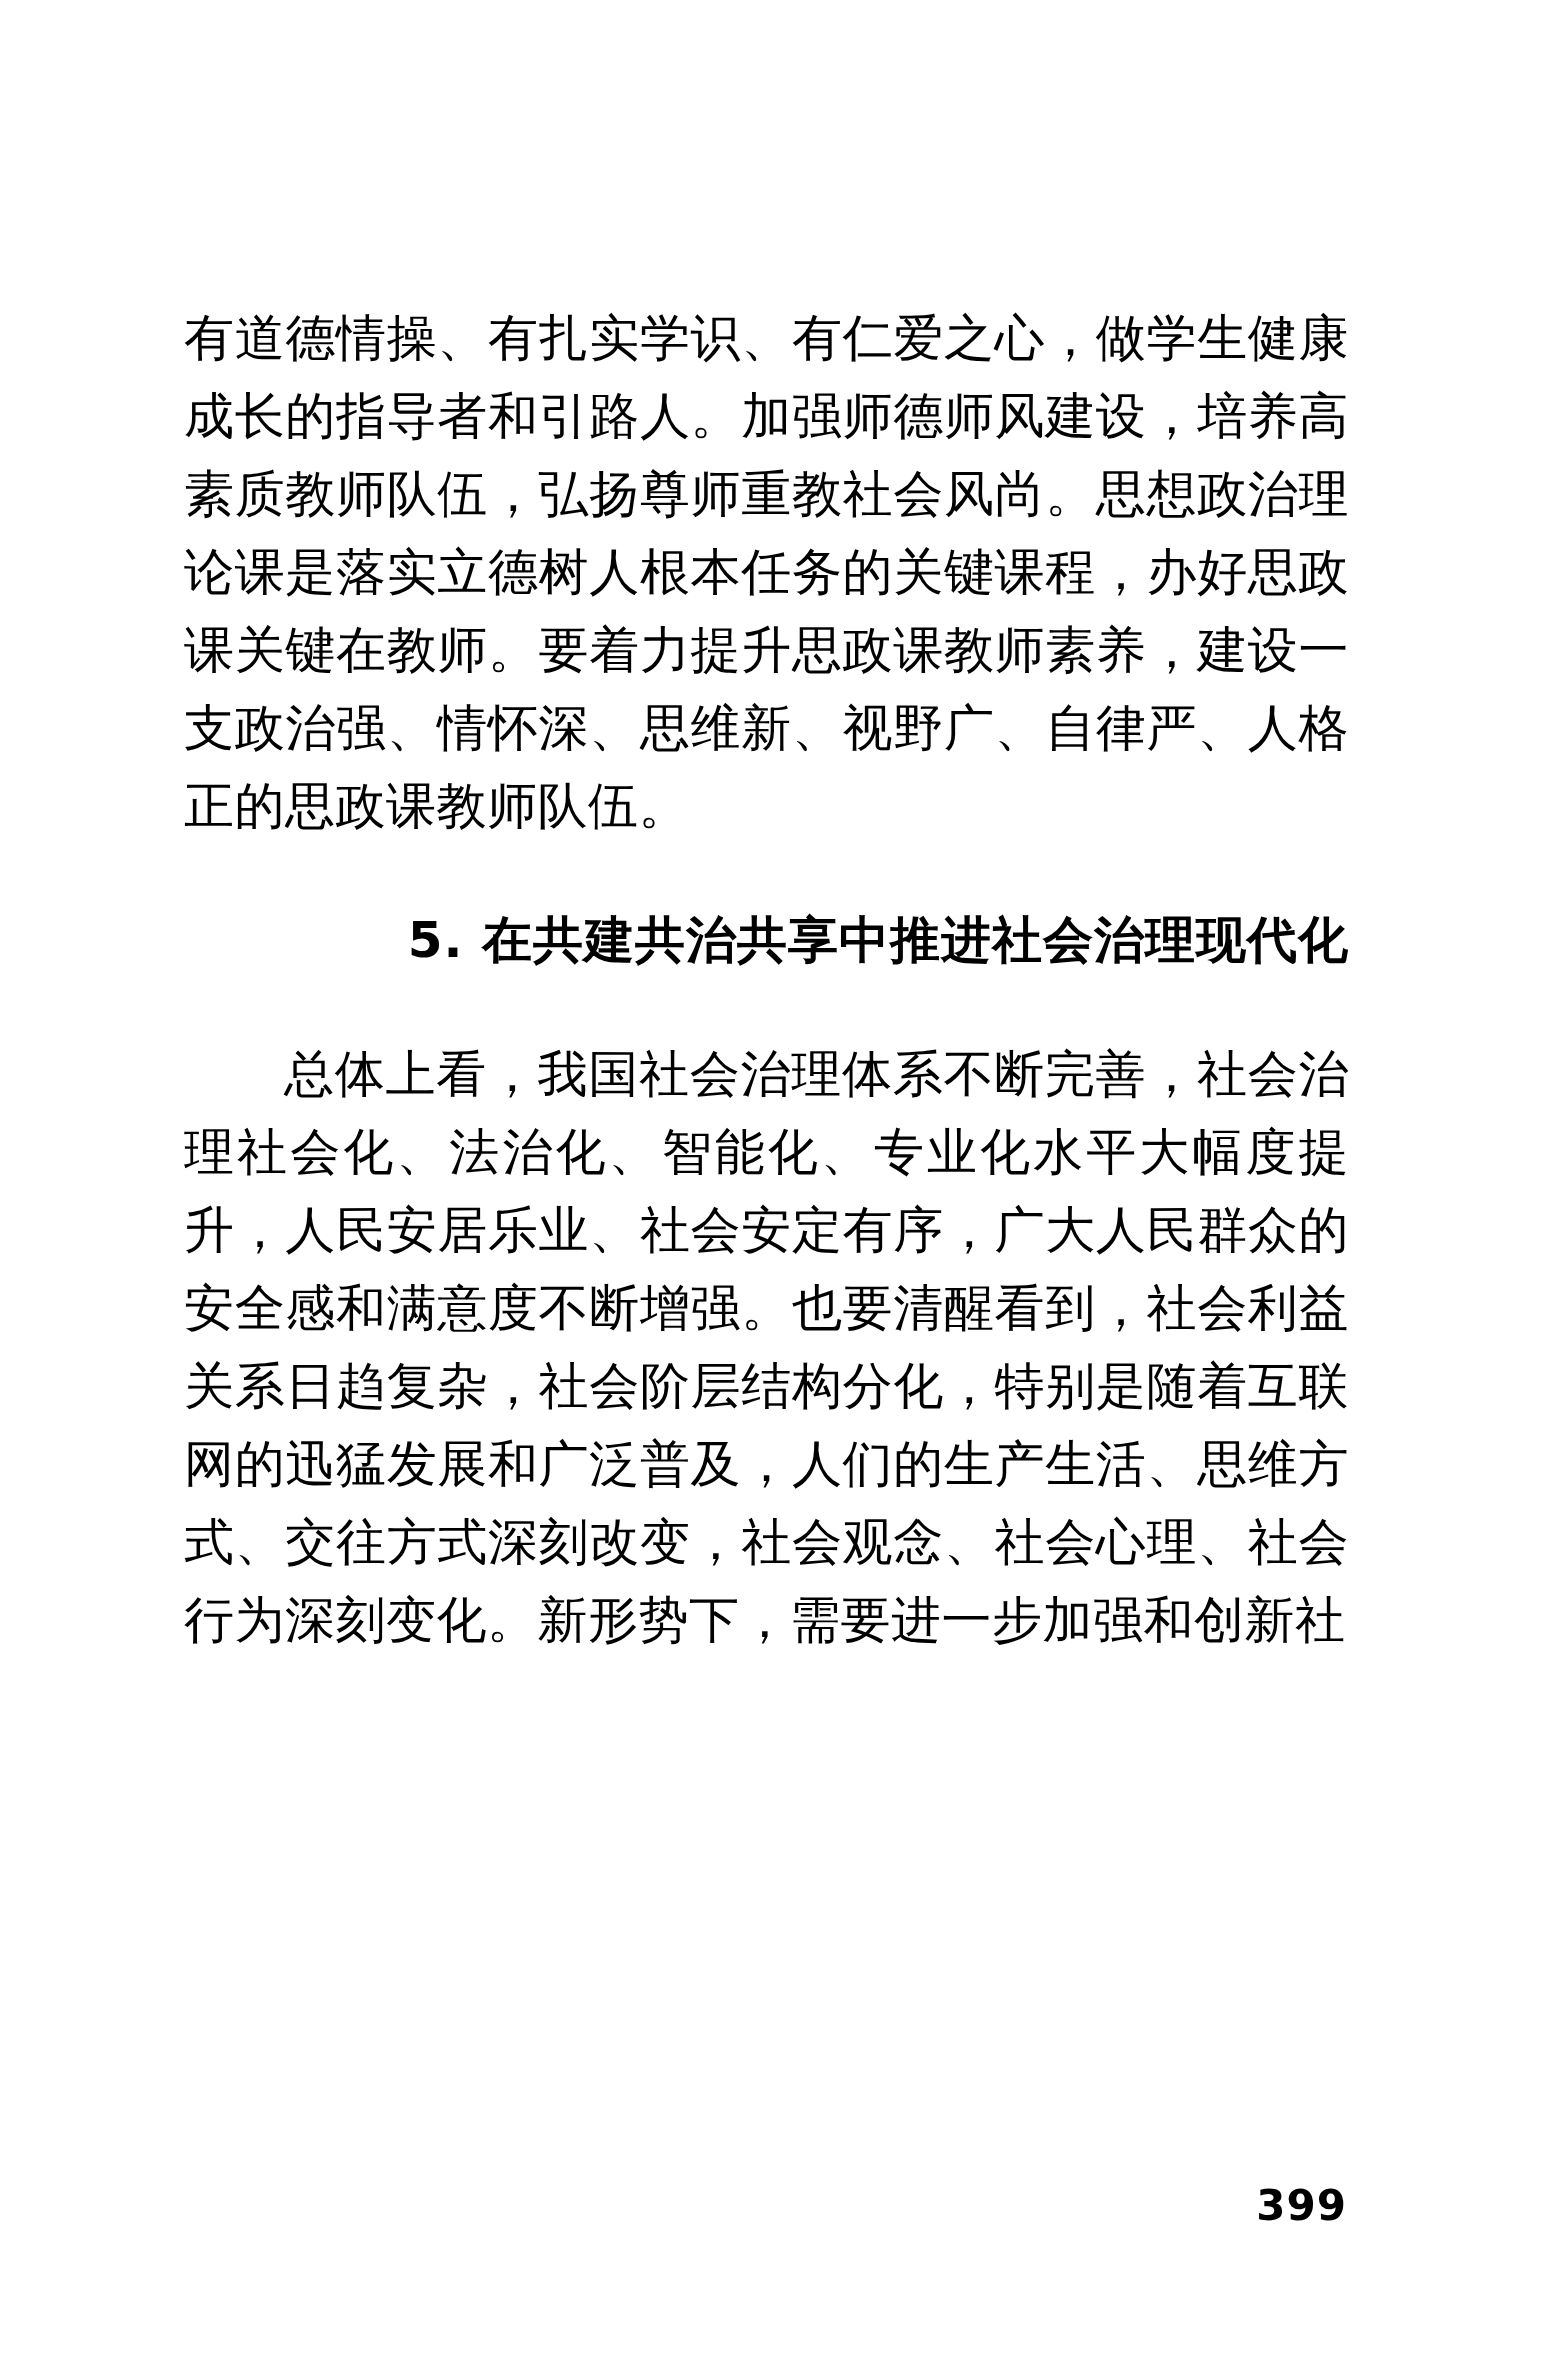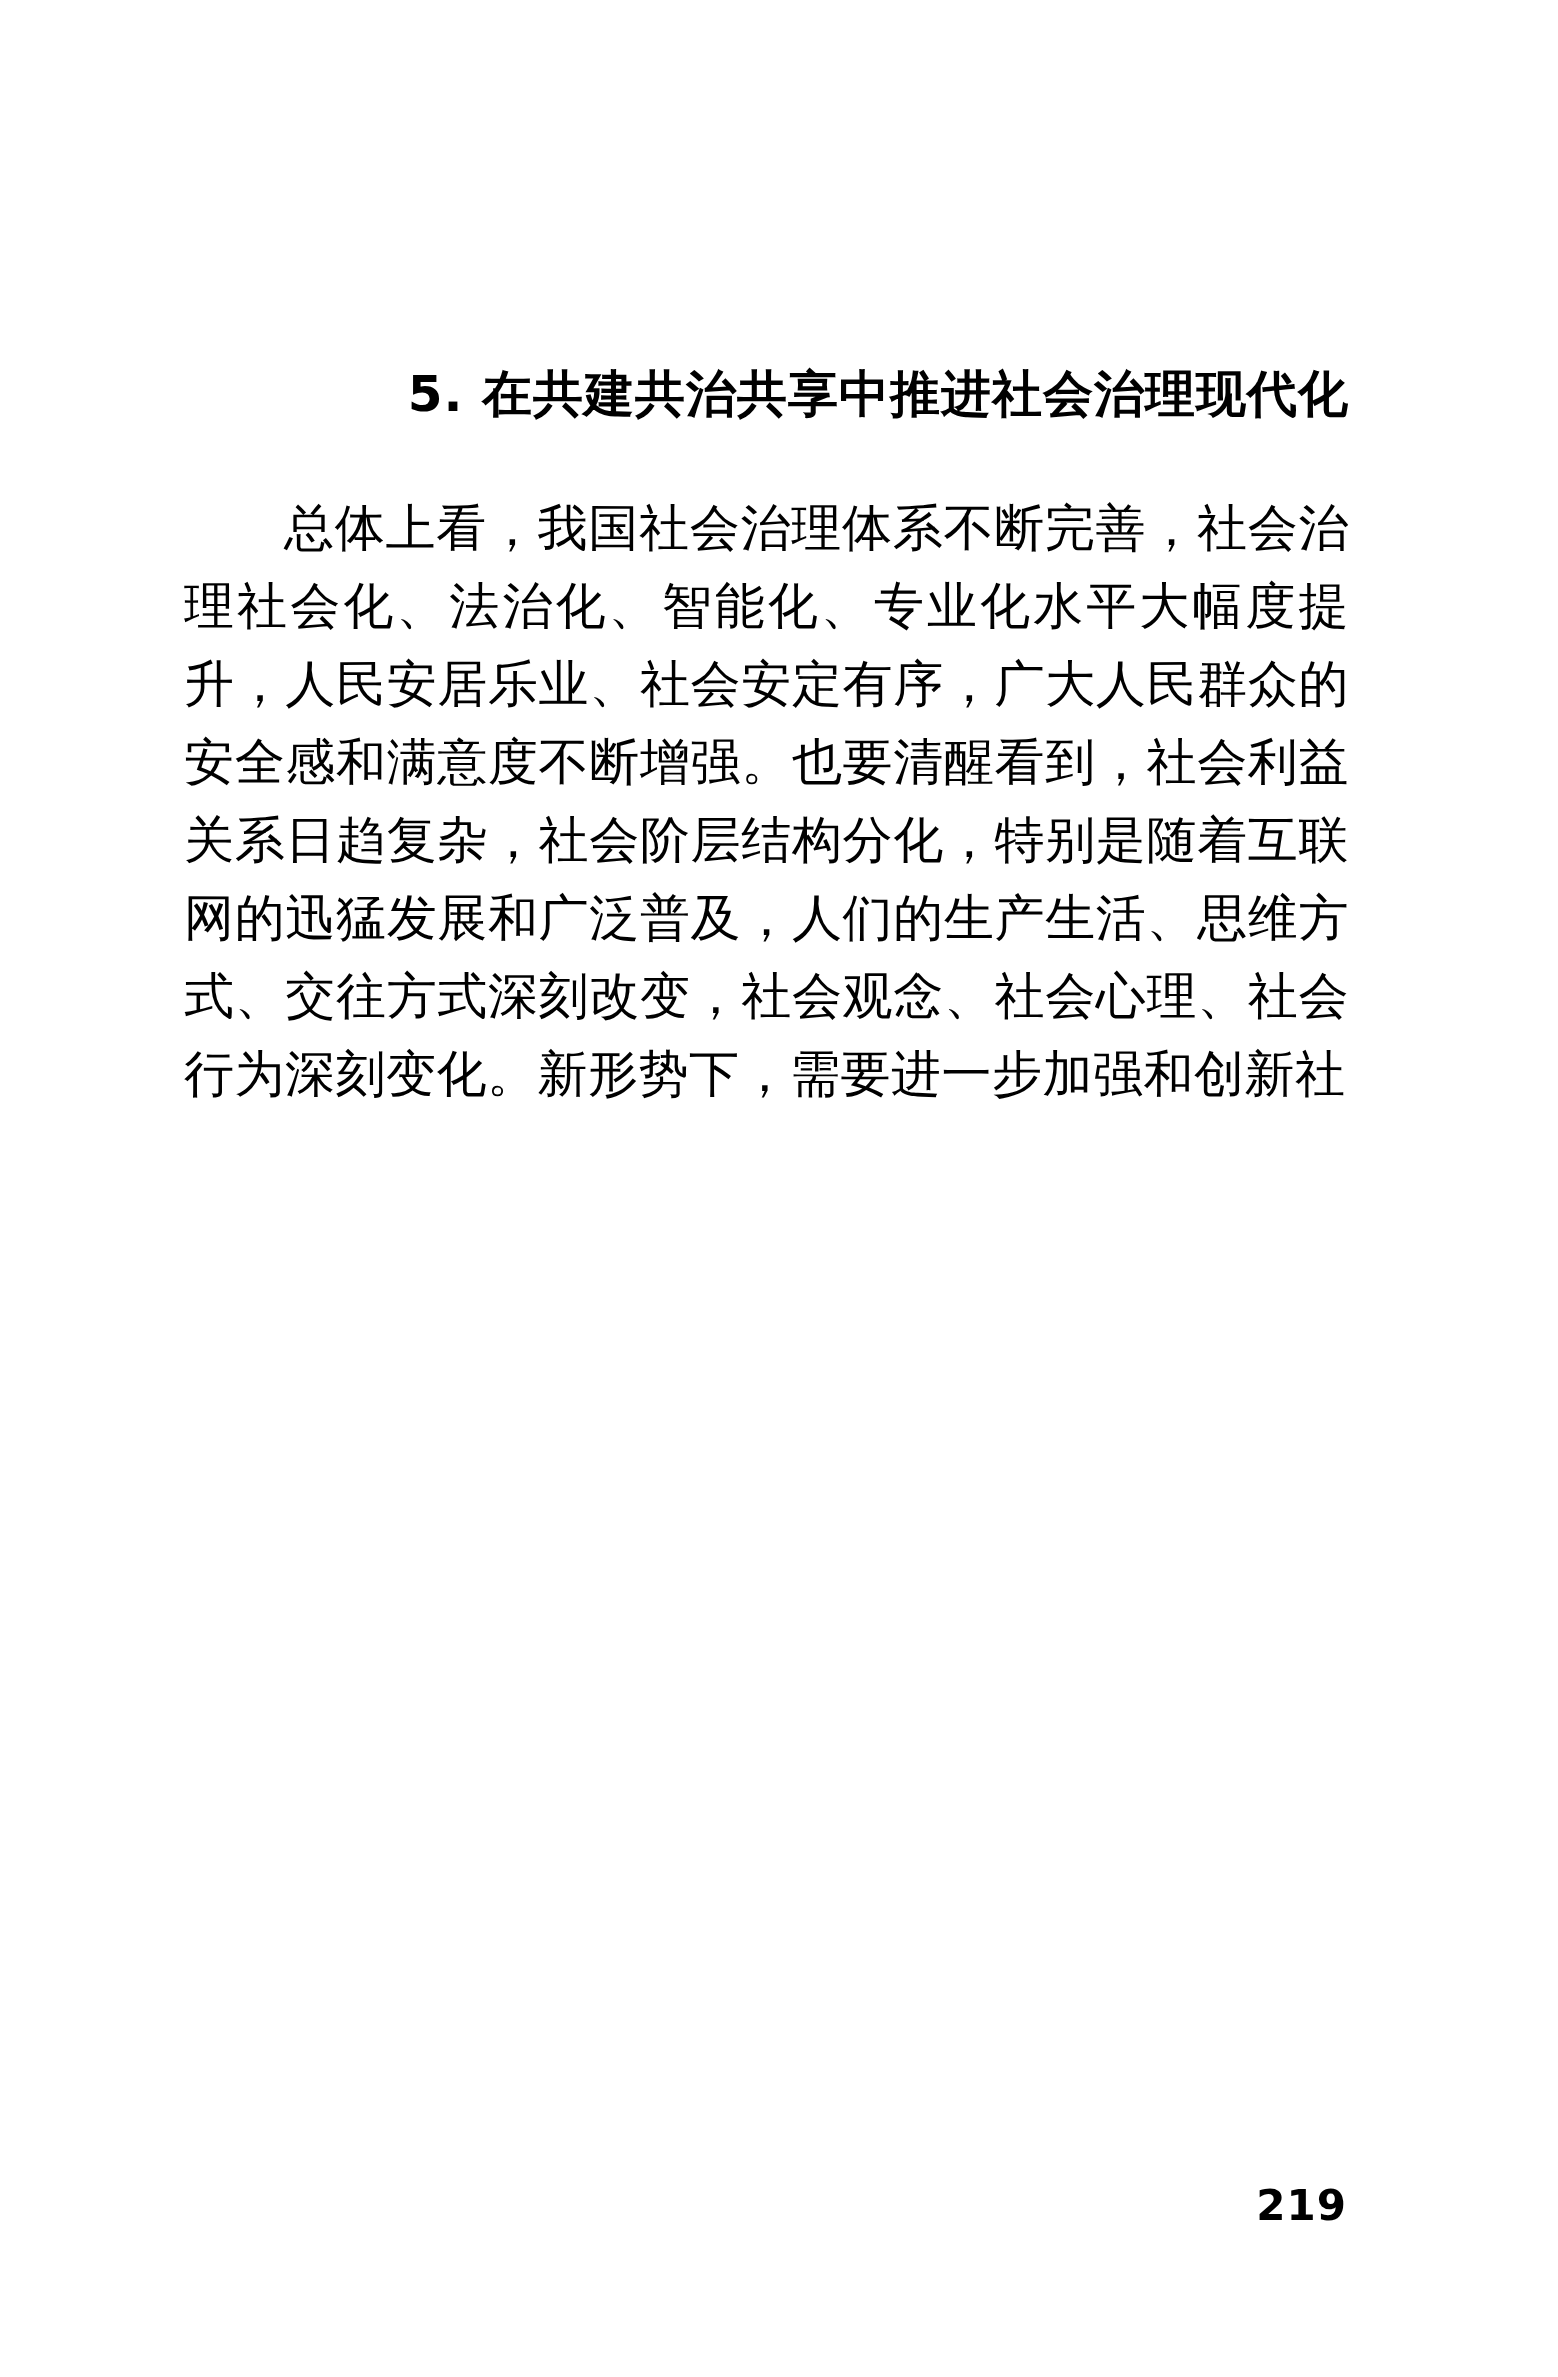--- a/index.html
+++ b/index.html
@@ -49,22 +49,23 @@
     font-size: 42px;
     font-weight: 600;
     letter-spacing: 1px;
   }
 </style>
 </head>
 <body>
 
 <div class="page">
 
+  <p class="para">有道德情操、有扎实学识、有仁爱之心，做学生健康成长的指导者和引路人。加强师德师风建设，培养高素质教师队伍，弘扬尊师重教社会风尚。思想政治理论课是落实立德树人根本任务的关键课程，办好思政课关键在教师。要着力提升思政课教师素养，建设一支政治强、情怀深、思维新、视野广、自律严、人格正的思政课教师队伍。</p>
 
   <h2 class="heading">5. 在共建共治共享中推进社会治理现代化</h2>
 
 
   <p class="para indent">总体上看，我国社会治理体系不断完善，社会治理社会化、法治化、智能化、专业化水平大幅度提升，人民安居乐业、社会安定有序，广大人民群众的安全感和满意度不断增强。也要清醒看到，社会利益关系日趋复杂，社会阶层结构分化，特别是随着互联网的迅猛发展和广泛普及，人们的生产生活、思维方式、交往方式深刻改变，社会观念、社会心理、社会行为深刻变化。新形势下，需要进一步加强和创新社</p>
 
-  <div class="page-number">219</div>
+  <div class="page-number">399</div>
 
 </div>
 
 
 </body></html>

